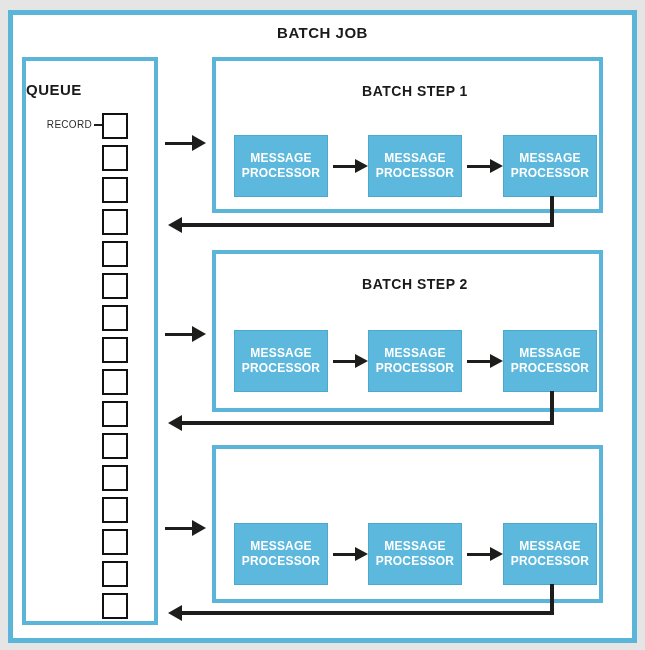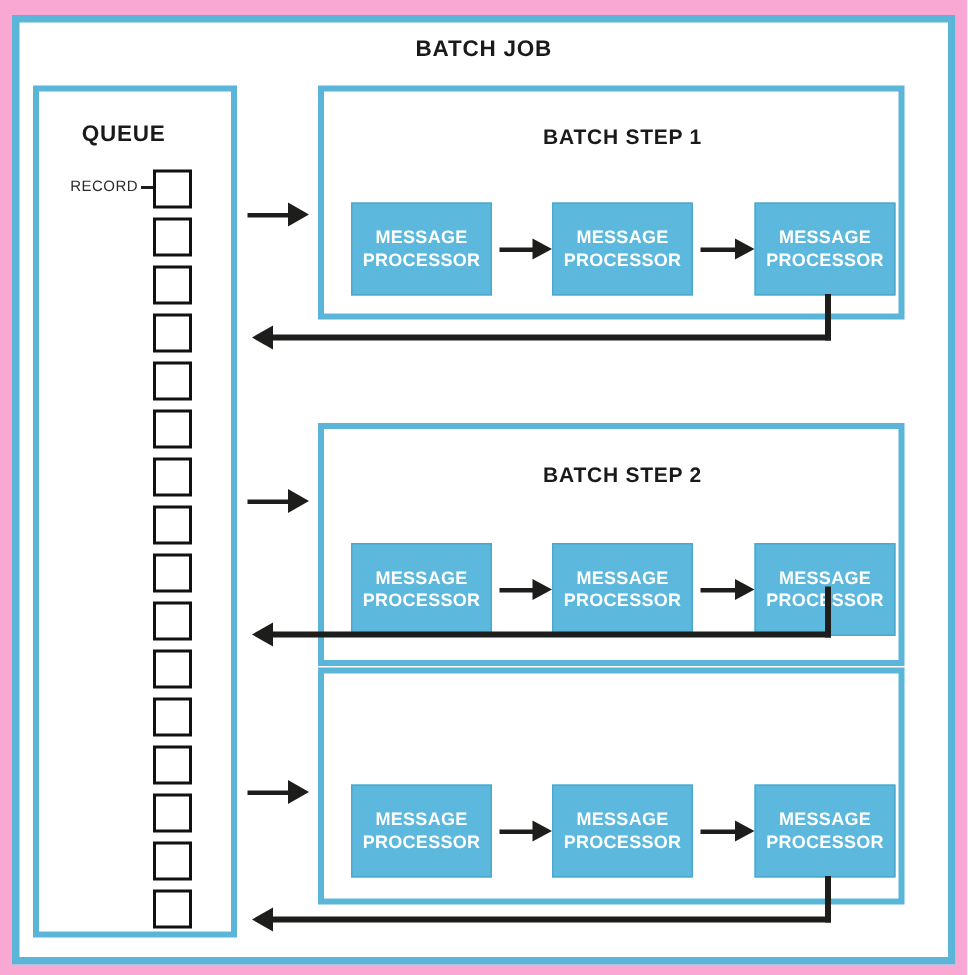--- a/index.html
+++ b/index.html
@@ -6,38 +6,38 @@
     --accent-blue:#5ab5d8;
     --processor-fill:#5cb8dc;
     --processor-border:#4aa9cd;
     --processor-text:#ffffff;
     --line-black:#1d1d1b;
     --text-black:#1a1a1a;
   }
   *{margin:0;padding:0;box-sizing:border-box;}
   html,body{background:#ffffff;}
   body{font-family:"Liberation Sans", sans-serif;color:var(--text-black);}
-  .canvas{position:relative;width:645px;height:650px;background:#f9a8d4;overflow:hidden;}
+  .canvas{position:relative;width:645px;height:650px;background:#e5e5e5;overflow:hidden;}
 
   
   .outer-box{position:absolute;left:8px;top:10px;width:629px;height:633px;border:5px solid var(--accent-blue);background:#ffffff;}
   .outer-title{position:absolute;left:8px;top:24px;width:629px;text-align:center;font-size:15px;font-weight:700;letter-spacing:.5px;}
 
   
   .queue-box{position:absolute;left:22px;top:57px;width:136px;height:568px;border:4px solid var(--accent-blue);background:#ffffff;}
-  .queue-title{position:absolute;left:0;top:20px;width:113px;text-align:center;font-size:15px;font-weight:700;letter-spacing:.5px;}
+  .queue-title{position:absolute;left:0;top:20px;width:113px;font-size:15px;font-weight:700;letter-spacing:.5px;}
   .record-label{position:absolute;left:2px;top:58px;width:64px;text-align:right;font-size:10px;font-weight:400;color:#2b2b2b;letter-spacing:.3px;}
   .record-dash{position:absolute;left:68px;top:63px;width:10px;height:2px;background:var(--line-black);}
   .records{position:absolute;left:76px;top:52px;width:26px;}
   .record-square{width:26px;height:26px;border:2px solid #111111;background:#ffffff;margin-bottom:6px;}
 
   
   .step-box{position:absolute;left:212px;width:391px;border:4px solid var(--accent-blue);background:#ffffff;}
   .step-1{top:57px;height:156px;}
-  .step-2{top:250px;height:162px;margin-top:32px;}
+  .step-2{top:250px;height:162px;}
   .step-3{top:445px;height:158px;}
   .step-title{position:absolute;left:0;top:22px;width:398px;text-align:center;font-size:14px;font-weight:700;letter-spacing:.5px;}
   .processor{position:absolute;width:94px;height:62px;background:var(--processor-fill);border:1px solid var(--processor-border);
              display:flex;align-items:center;justify-content:center;text-align:center;
              color:var(--processor-text);font-size:12px;font-weight:700;line-height:15px;letter-spacing:.2px;padding:4px;}
   .p-top{top:74px;}
   .step-2 .p-top{top:76px;}
   .p1{left:18px;} .p2{left:152px;} .p3{left:287px;}
 
   

